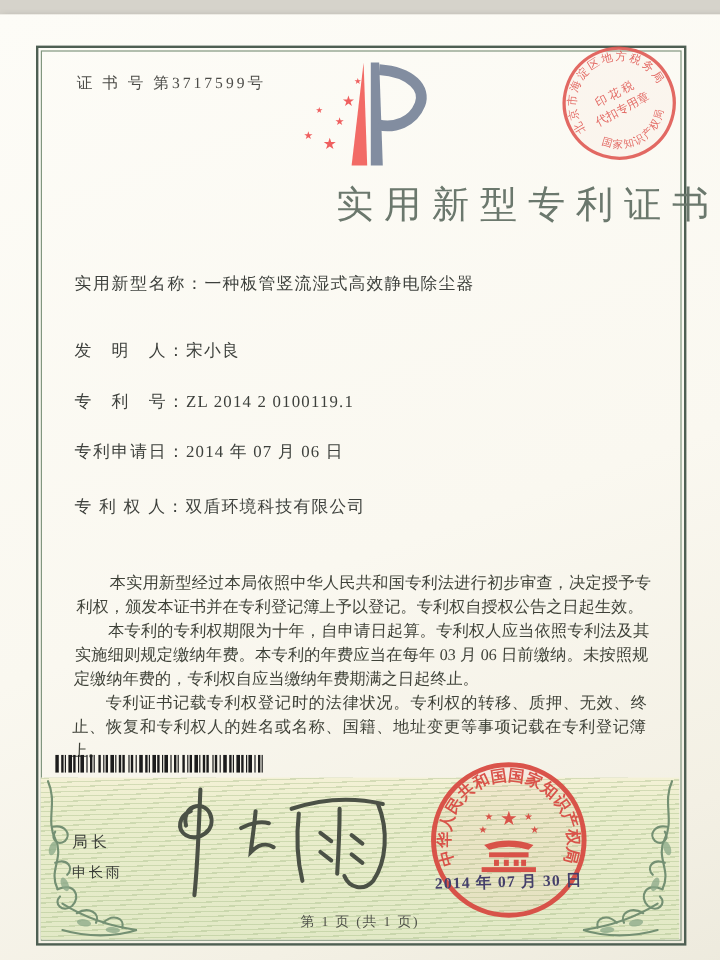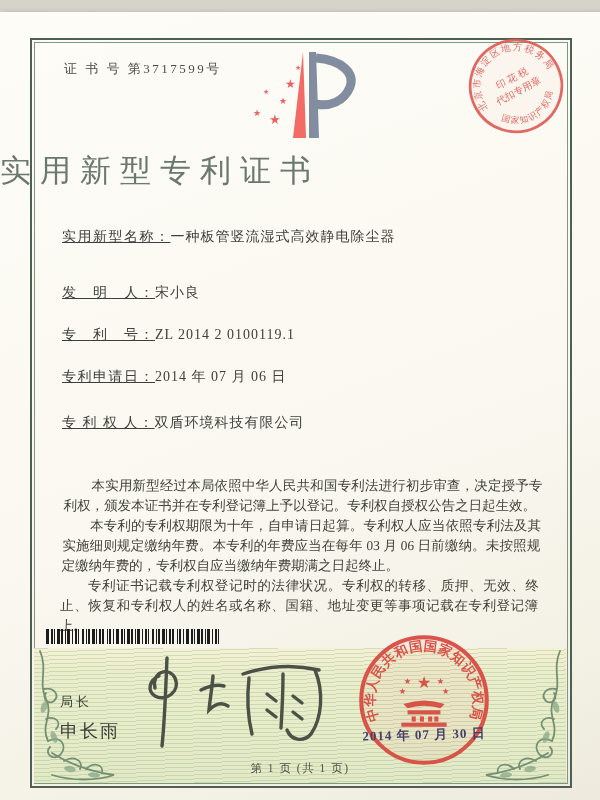--- a/index.html
+++ b/index.html
@@ -26,45 +26,45 @@
   .cert-no{
     position:absolute;left:64px;top:48px;
     font-size:13px;letter-spacing:2.5px;color:#4c4c48;
   }
   .logo{position:absolute;left:243px;top:34px;width:124px;height:106px;}
   .stamp{
     position:absolute;left:456px;top:14px;width:120px;height:120px;
     transform:rotate(-28deg);opacity:.9;
   }
   .title{
-    position:absolute;left:0;top:138px;width:600px;text-align:left;
+    position:absolute;left:0;top:138px;width:600px;text-align:right;
     font-size:31px;letter-spacing:9px;color:#6b786d;font-weight:500;
   }
   .field{position:absolute;left:62px;font-size:14px;color:#3d403c;letter-spacing:1px;white-space:nowrap;}
   .f0{top:216px}.f1{top:272px}.f2{top:314px}.f3{top:356px}.f4{top:402px}.f5{top:446px}
-  .field .lab{letter-spacing:1.5px;text-decoration:underline;}
+  .field .lab{letter-spacing:1.5px;}
   .body-text{
     position:absolute;left:62px;top:464px;width:478px;
     font-size:13.5px;line-height:20px;color:#3f4239;
     text-align:justify;transform:skewX(-2deg);
   }
   .body-text p{margin:0;text-indent:2em;}
   .band{
     position:absolute;left:34px;top:636px;width:532px;height:135px;
     background:
       repeating-linear-gradient(178deg,rgba(140,170,110,0.30) 0 1px,rgba(0,0,0,0) 1px 4px),
       linear-gradient(180deg,#f4f1d6 0%,#ebeecd 18%,#e2e9c6 100%);
   }
   .corner{position:absolute;width:100px;height:135px;top:637px;}
   .corner.left{left:34px;}
   .corner.right{left:466px;transform:scaleX(-1);}
   .barcode{position:absolute;left:46px;top:617px;width:174px;height:15px;}
   .officer-title{position:absolute;left:60px;top:681px;font-size:13px;letter-spacing:3px;color:#3a3d38;
     font-family:"Liberation Sans","DejaVu Sans",sans-serif;}
-  .officer-name{position:absolute;left:60px;top:707px;font-size:18px;letter-spacing:2px;color:#3a3d38;
+  .officer-name{position:absolute;left:60px;top:707px;font-size:12px;letter-spacing:2px;color:#3a3d38;
     font-family:"Liberation Sans","DejaVu Sans",sans-serif;}
   .signature{position:absolute;left:125px;top:636px;width:215px;height:108px;}
   .seal{position:absolute;left:352px;top:616px;width:144px;height:144px;opacity:.93;}
   .seal-date{
     position:absolute;left:350px;top:714px;width:148px;text-align:center;
     font-size:13px;font-weight:600;color:#45406b;letter-spacing:1px;
     transform:rotate(-1.5deg);white-space:nowrap;
   }
   .footer{
     position:absolute;left:0;top:749px;width:600px;text-align:center;

